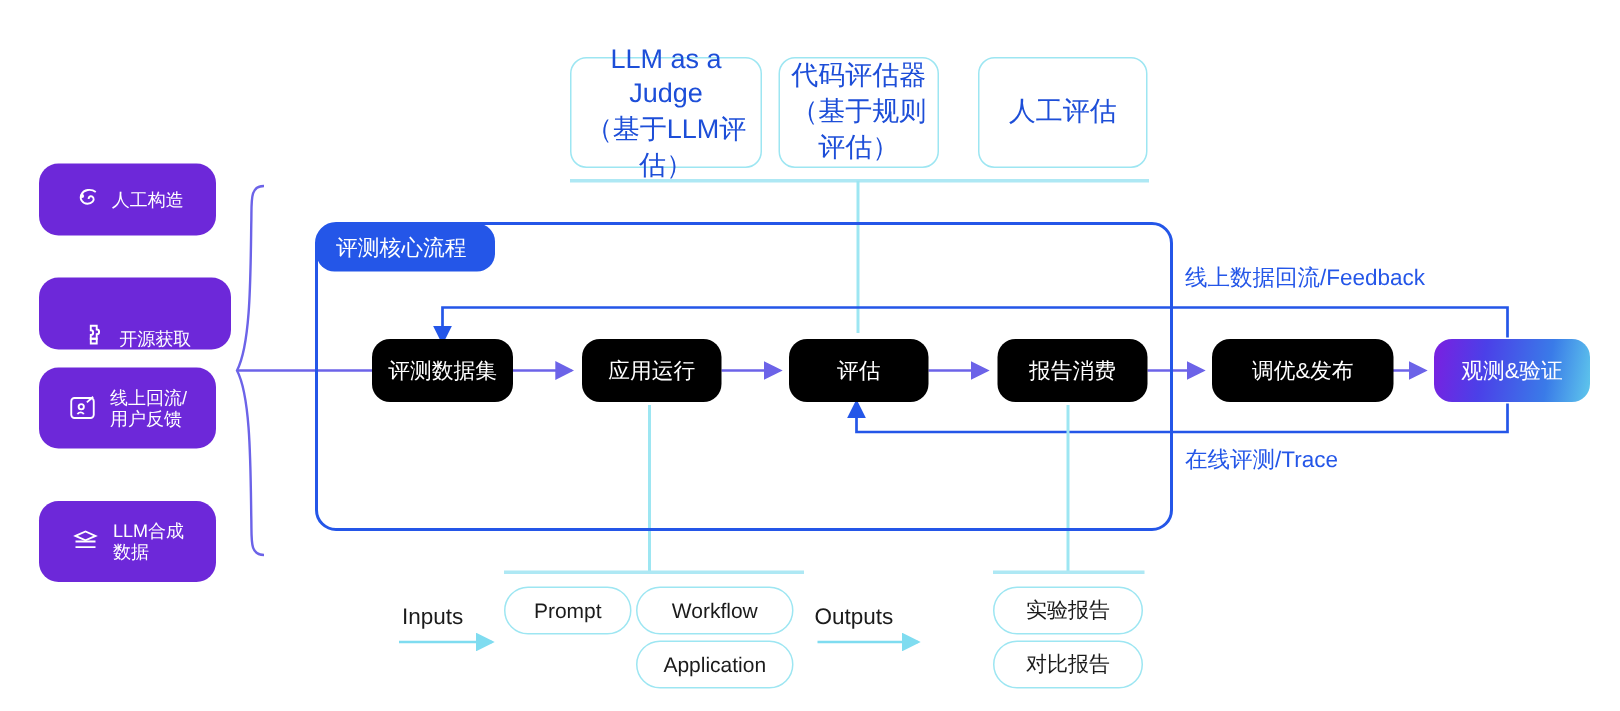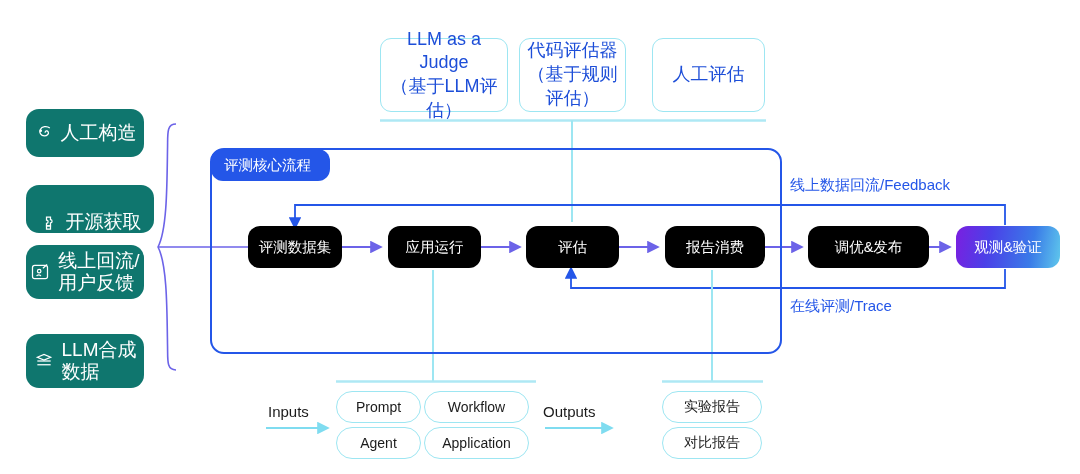--- a/index.html
+++ b/index.html
@@ -2,23 +2,23 @@
 <html><head>
 <meta charset="utf-8">
 <style>
   html,body{margin:0;padding:0;background:#ffffff;}
   body{width:1080px;height:474px;position:relative;overflow:hidden;
        font-family:"Liberation Sans","DejaVu Sans",sans-serif;}
   .stage{position:absolute;left:0;top:0;width:1080px;height:474px;}
   svg.layer{position:absolute;left:0;top:0;width:1080px;height:474px;pointer-events:none;}
 
   
-  .src{position:absolute;background:#0f766e;border-radius:13px;color:#fff;
+  .src{position:absolute;background:#6d28d9;border-radius:13px;color:#fff;
        display:flex;align-items:center;justify-content:center;gap:8px;
-       font-size:19px;line-height:1.18;box-sizing:border-box;padding:0 0;}
+       font-size:12px;line-height:1.18;box-sizing:border-box;padding:0 0;}
   .src .glyph{flex:0 0 auto;display:flex;align-items:center;justify-content:center;}
   .src .txt{white-space:pre-line;text-align:left;}
 
   
   .evalcard{position:absolute;border:1.4px solid #9DE6F2;border-radius:11px;
             background:#fff;color:#1d4ed8;display:flex;align-items:center;
             justify-content:center;text-align:center;font-size:18px;line-height:1.32;
             white-space:pre-line;box-sizing:border-box;}
 
   
@@ -164,19 +164,18 @@
   <div class="node gradient" style="left:956px;top:226px;width:104px;height:42px;">观测&amp;验证</div>
 
   <div class="looplabel" style="left:790px;top:176px;">线上数据回流/Feedback</div>
   <div class="looplabel" style="left:790px;top:297px;text-align:center;">在线评测/Trace</div>
 
   <div class="iolabel" style="left:268px;top:403px;">Inputs</div>
   <div class="iolabel" style="left:543px;top:403px;">Outputs</div>
 
   <div class="iocard" style="left:336px;top:391px;width:85px;height:32px;">Prompt</div>
   <div class="iocard" style="left:424px;top:391px;width:105px;height:32px;">Workflow</div>
-  <div class="iocard" style="left:336px;top:427px;width:85px;height:32px;">Agent</div>
   <div class="iocard" style="left:662px;top:391px;width:100px;height:32px;">实验报告</div>
 
   <div class="iocard" style="left:424px;top:427px;width:105px;height:32px;">Application</div>
   <div class="iocard" style="left:662px;top:427px;width:100px;height:32px;">对比报告</div>
 
 </div>
 
 </body></html>

